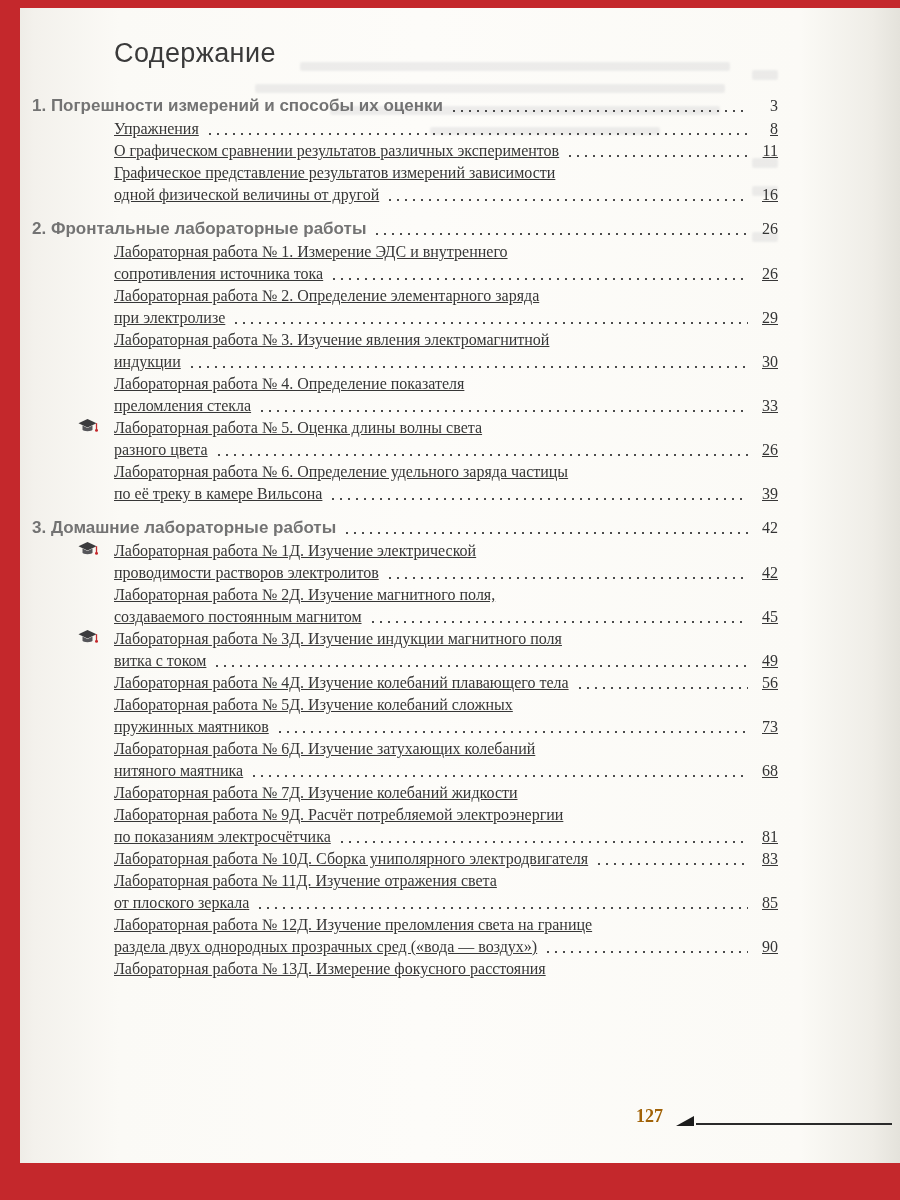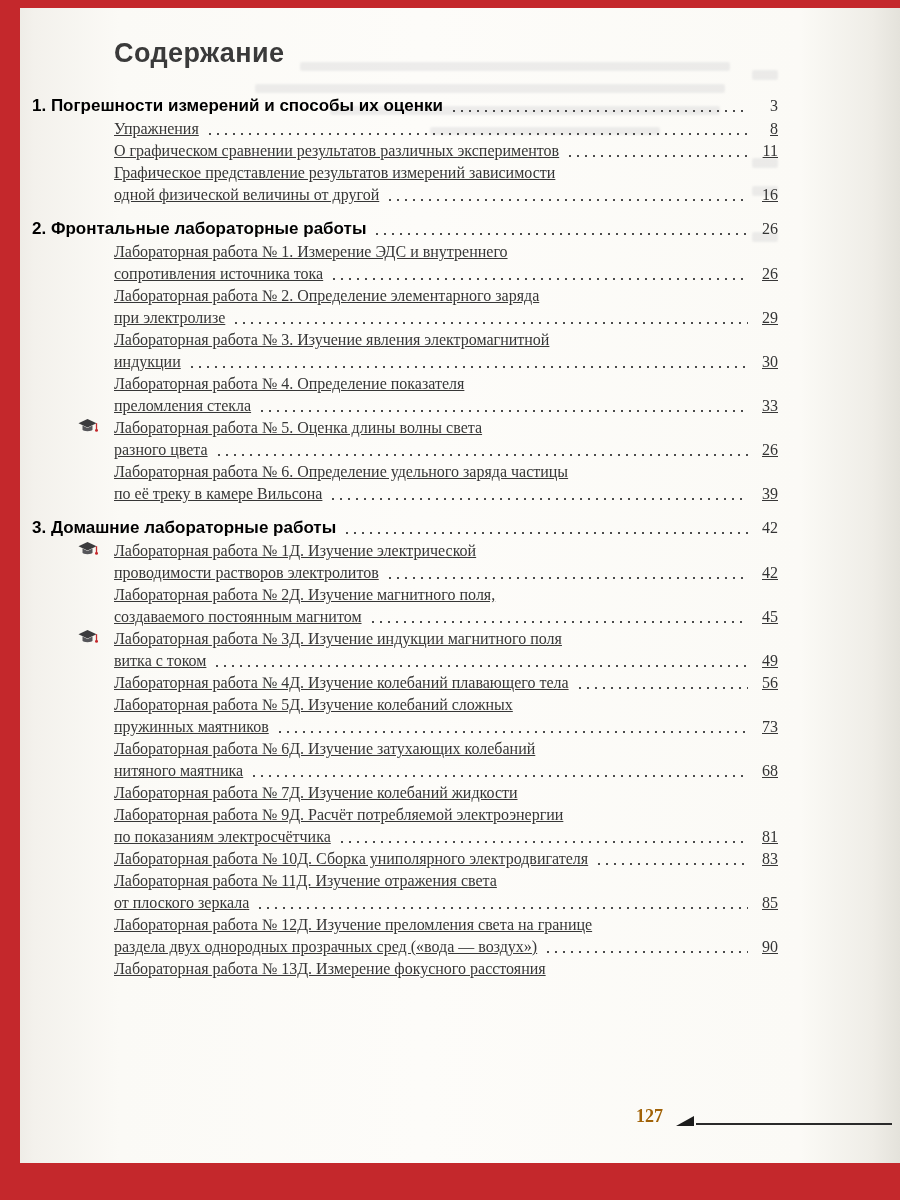--- a/index.html
+++ b/index.html
@@ -27,29 +27,29 @@
     filter:blur(1.3px); border-radius:2px;
   }
 
   .content {
     position:absolute; left:32px; top:38px; width:746px; z-index:3;
     color:#343434;
   }
   .title {
     margin:0 0 26px 82px;
     font-family:"Liberation Sans", sans-serif;
-    font-weight:bold; font-size:27px; letter-spacing:.4px;
+    font-weight:normal; font-size:27px; letter-spacing:.4px;
     color:#3a3a3a;
   }
   .section { margin-top:12px; }
   .row { display:flex; align-items:flex-end; line-height:22px; }
   .heading-row { margin-bottom:1px; }
   .heading-label {
     font-family:"Liberation Sans", sans-serif;
-    font-weight:bold; font-size:17px; color:#000000;
+    font-weight:bold; font-size:17px; color:#737373;
     white-space:nowrap;
   }
   .entry {
     margin-left:82px; position:relative;
     font-size:16px; color:#373737;text-decoration:underline;
   }
   .line, .line-text { line-height:22px; white-space:nowrap; }
   .dots {
     flex:1; min-width:16px; height:4px;
     margin:0 4px 4px 7px;

